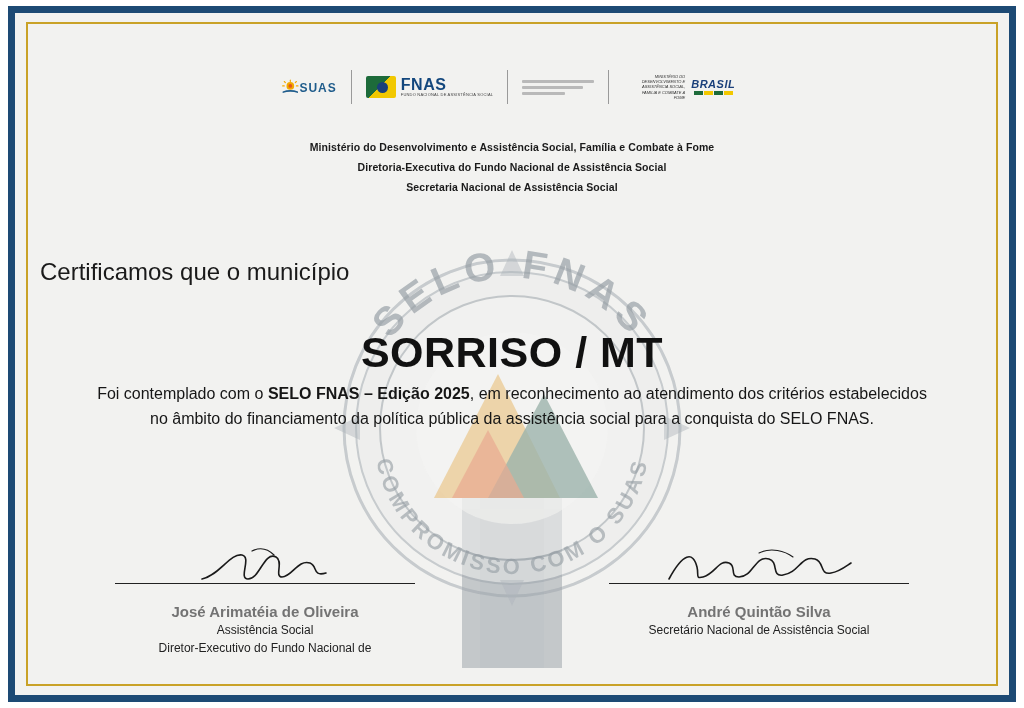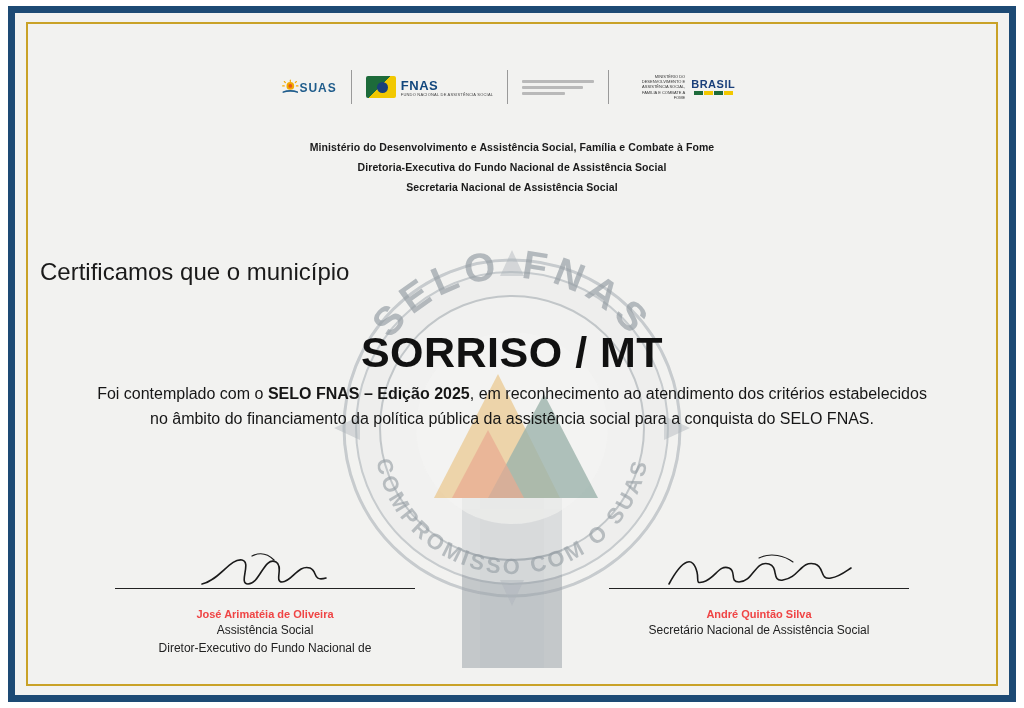--- a/index.html
+++ b/index.html
@@ -123,21 +123,21 @@
     height: 11px;
     background: #1a3f7a;
     border-radius: 50%;
     left: 11px;
     top: 6px;
   }
   .fnas-text {
     line-height: 1.05;
   }
   .fnas-text .big {
-    font-size: 13px;
+    font-size: 16px;
     font-weight: bold;
     color: #13477d;
     letter-spacing: 0.5px;
   }
   .fnas-text .small {
     font-size: 4px;
     color: #444;
     letter-spacing: 0.2px;
     display: block;
   }
@@ -160,20 +160,21 @@
   .logo-gov {
     display: flex;
     flex-direction: column;
     align-items: center;
     width: 120px;
   }
   .gov-row {
     display: flex;
     align-items: center;
     gap: 6px;
+    font-style: italic;
   }
   .gov-left {
     font-size: 4px;
     color: #333;
     line-height: 1.3;
     text-align: right;
     width: 54px;
   }
   .gov-brasil {
     display: flex;
@@ -279,23 +280,23 @@
     bottom: -2px;
     left: 50%;
     transform: translateX(-50%);
   }
   .sign-line {
     border-top: 1px solid #222;
     margin: 0 auto;
     width: 300px;
   }
   .sign-name {
-    font-size: 11px;
-    font-weight: bold;
-    color: #ef4444;
+    font-size: 15px;
+    font-weight: bold;
+    color: #737373;
     margin-top: 19px;
   }
   .sign-role {
     font-size: 12px;
     color: #222;
     line-height: 1.35;
     margin-top: 2px;
   }
 </style>
 </head>

